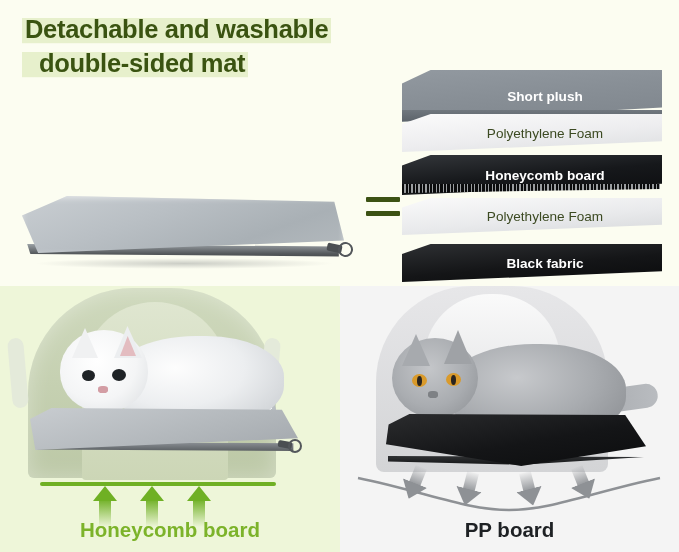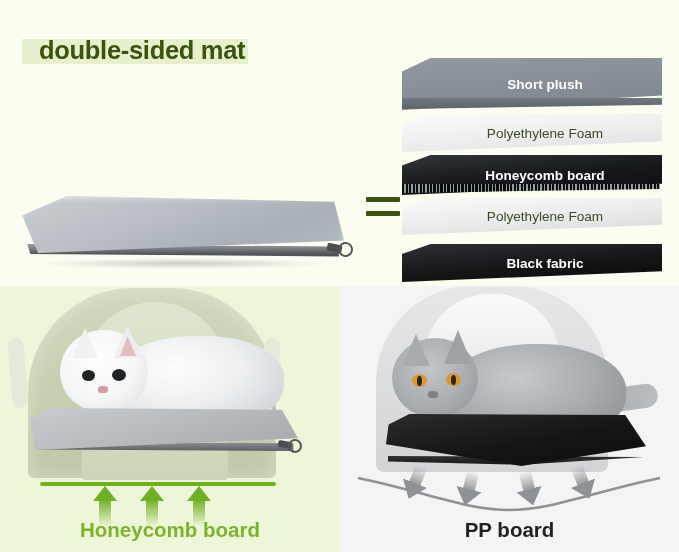--- a/index.html
+++ b/index.html
@@ -47,21 +47,21 @@
 
   
   .stack{position:absolute;left:402px;top:58px;width:268px;height:215px;}
   .layer{position:absolute;left:0;width:260px;display:flex;align-items:center;
          justify-content:center;font-size:13.6px;}
   .layer .lbl{position:relative;z-index:3;margin-left:26px;}
 
   .sheet{position:absolute;left:0;top:0;width:260px;height:100%;
          clip-path:polygon(11% 0%,100% 0%,100% 72%,0% 100%,0% 26%);}
 
-  .l1{top:0;height:52px;}
+  .l1{top:12px;height:52px;}
   .l1 .sheet{background:linear-gradient(175deg,#9299a0 0%,#888f96 45%,#7e858c 100%);}
   .l1 .lbl{color:#ffffff;font-weight:bold;}
   .l1-edge{position:absolute;left:0;top:40px;width:260px;height:11px;
       background:linear-gradient(to bottom,#70777e,#5d646b);
       clip-path:polygon(0% 0%,100% 0%,100% 62%,0% 100%);}
 
   .l2{top:56px;height:38px;}
   .l2 .sheet{background:linear-gradient(175deg,#fbfbfb 0%,#ededef 55%,#dcdee0 100%);}
   .l2 .lbl{color:#3c4a22;}
 
@@ -193,21 +193,21 @@
   .cap-r{color:#1e2124;}
 </style>
 </head>
 <body>
 
 <div class="page">
 
   <div class="top">
 
     <div class="headline">
-      <br>
+      <div class="hl-line">Detachable and washable</div><br>
       <div class="hl-line hl2">double-sided mat</div>
     </div>
 
 
     <div class="mat-photo">
       <div class="mat-shadow"></div>
       <div class="mat-side"></div>
       <div class="mat-top"></div>
       <div class="zipper">
         <div class="zip-body"></div>

